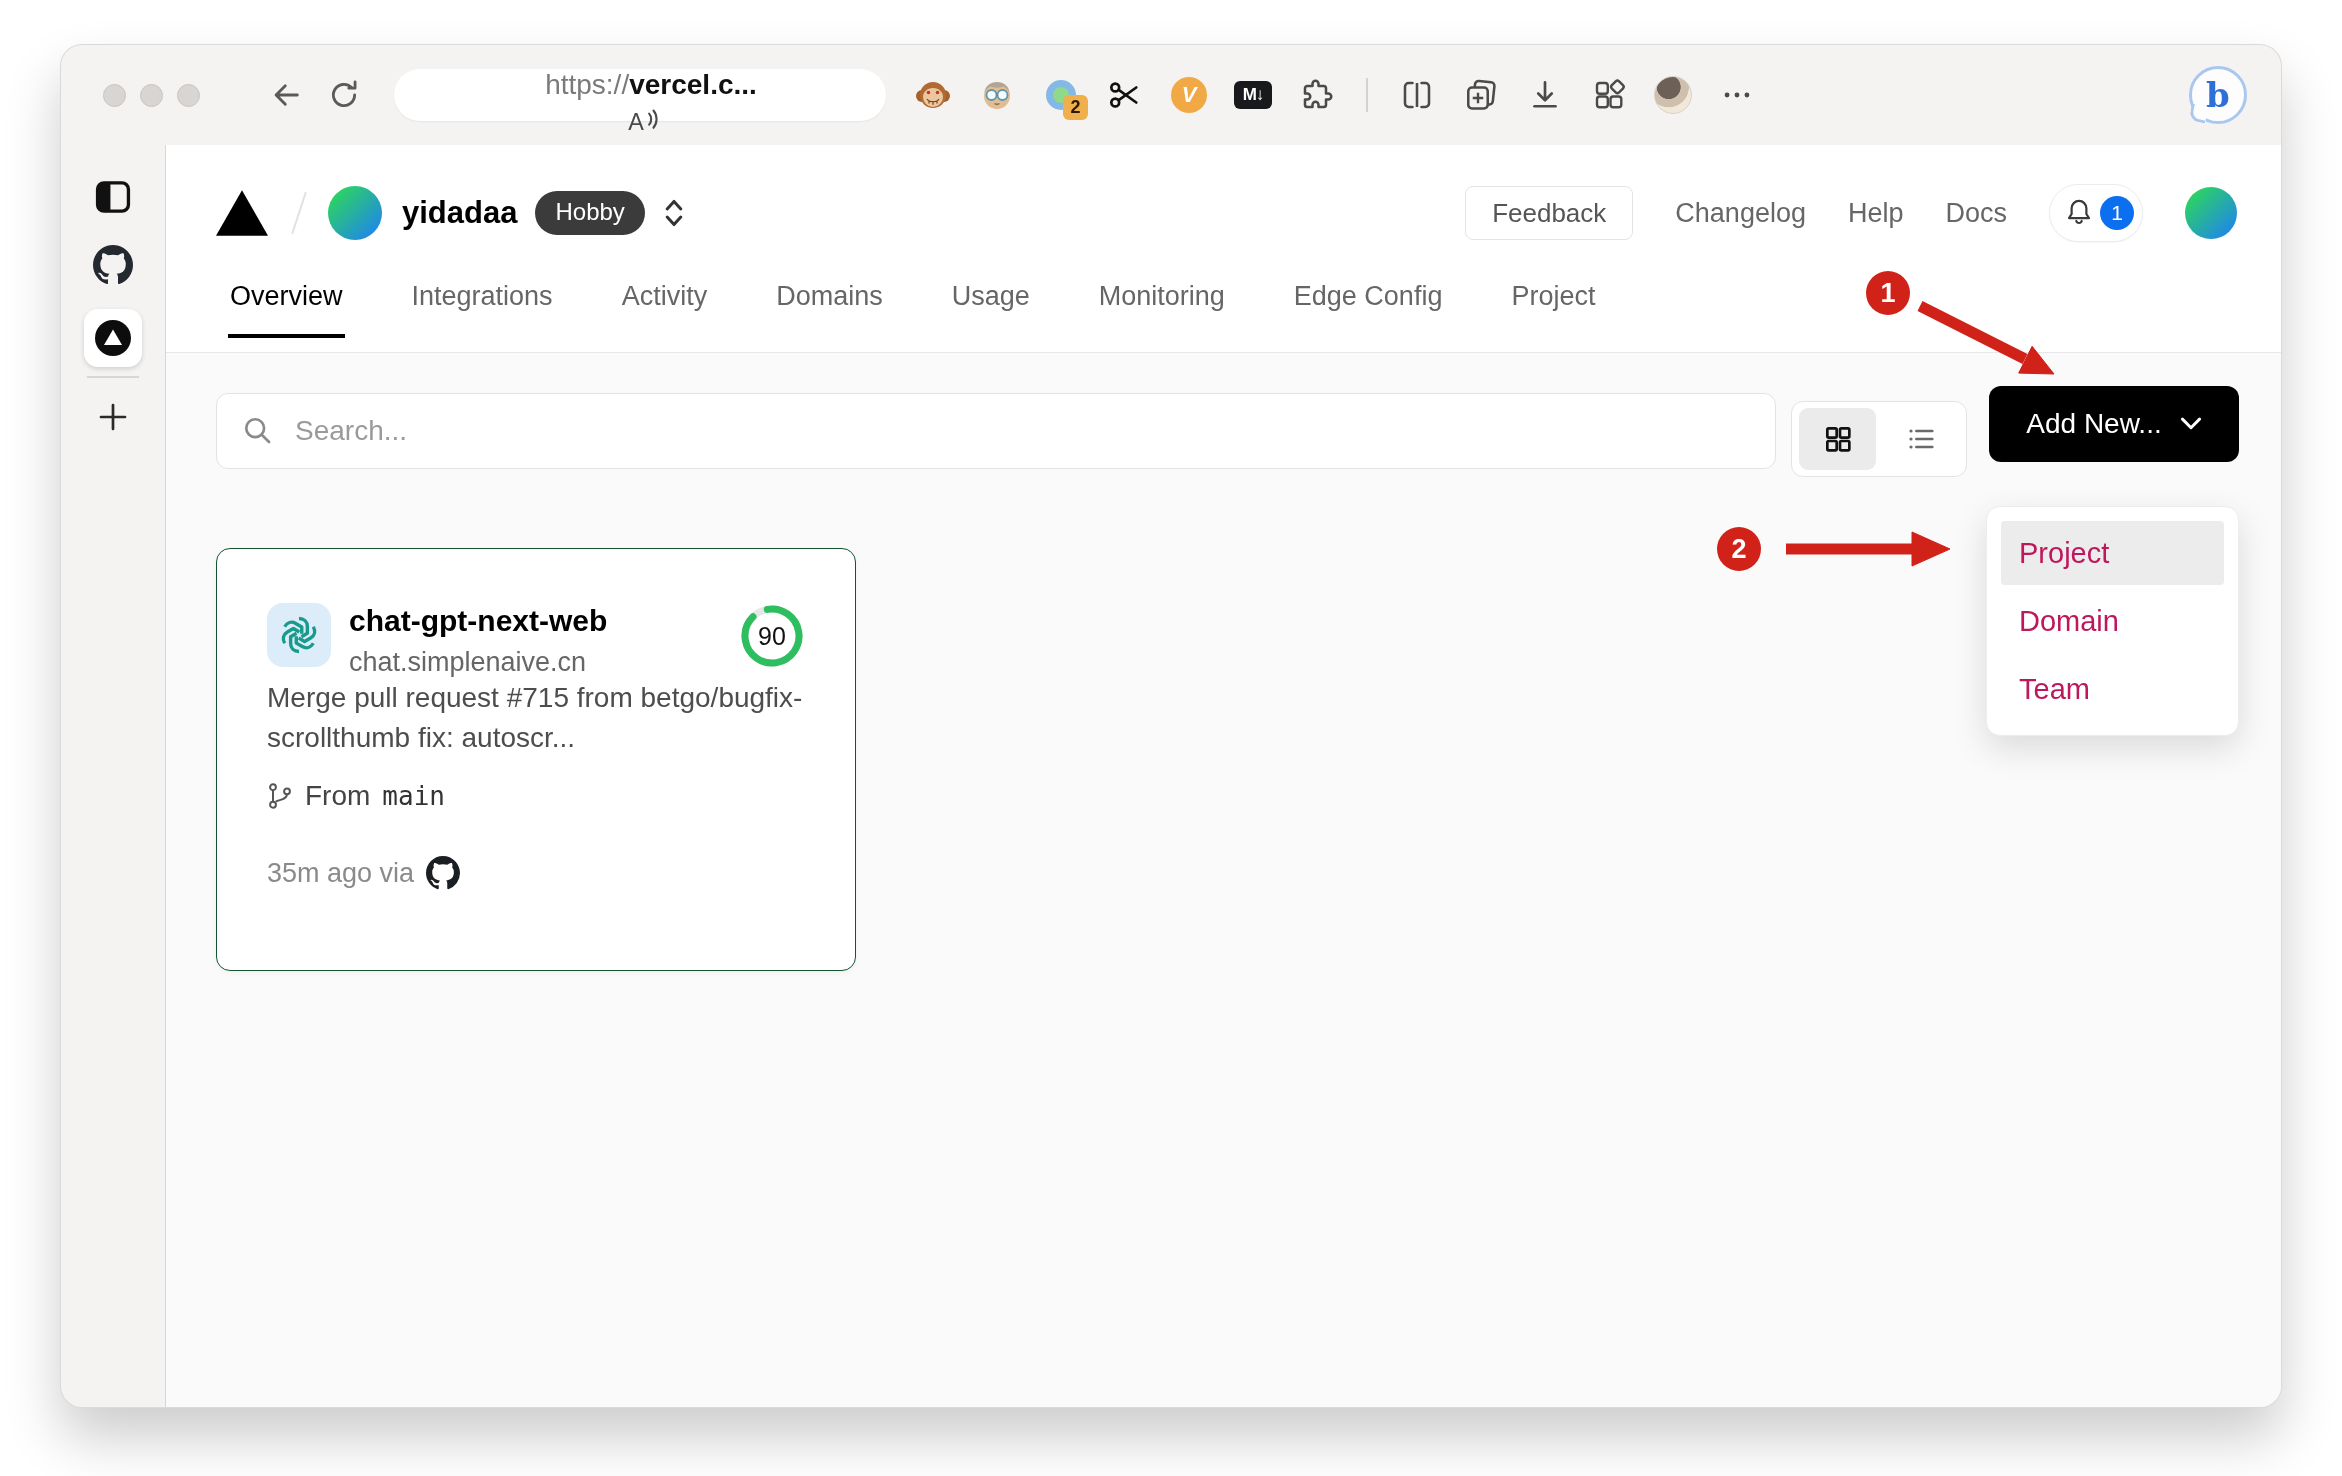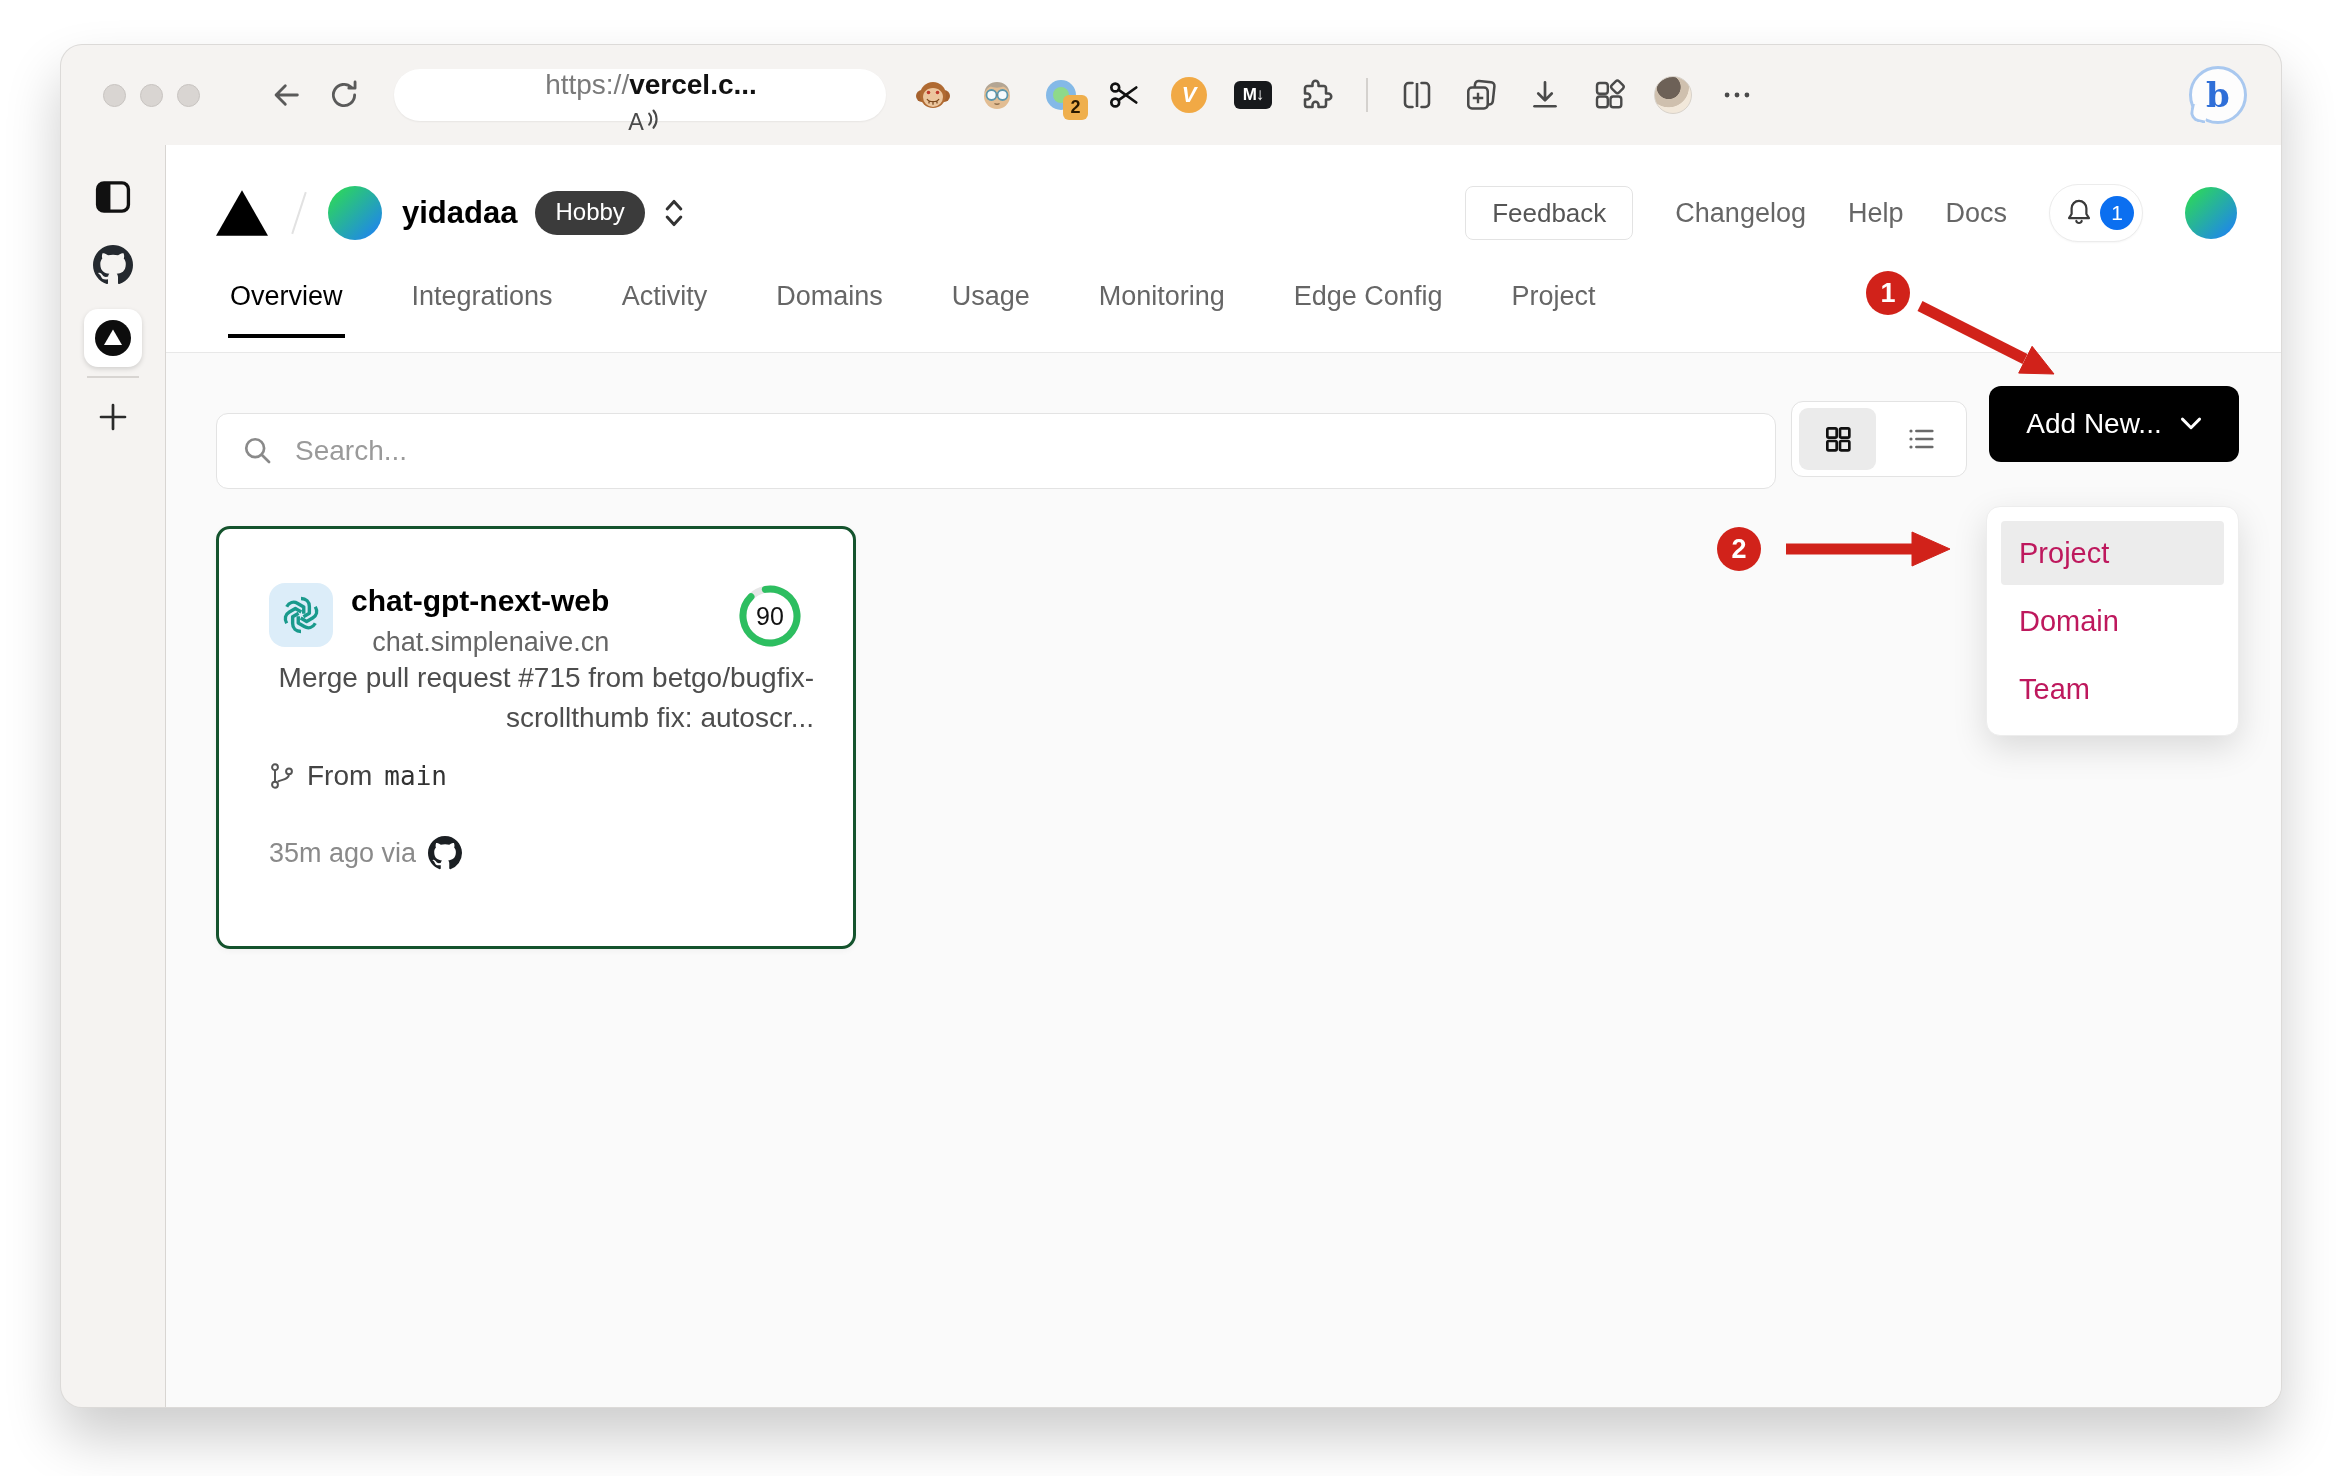--- a/index.html
+++ b/index.html
@@ -69,34 +69,34 @@
   .h-right { margin-left:auto; display:flex; align-items:center; gap:42px; }
   .feedback-btn { height:54px; padding:0 26px; border:1px solid #e3e3e3; border-radius:8px; background:#fff; color:#555; font-size:26px; display:flex; align-items:center; }
   .h-link { font-size:27px; color:#666; }
   .bell-pill { height:58px; padding:0 8px 0 14px; background:#fff; border:1px solid #ececec; border-radius:29px; display:flex; align-items:center; gap:6px; box-shadow:0 1px 2px rgba(0,0,0,.04); }
   .bell-badge { width:34px; height:34px; border-radius:50%; background:#0b6ff0; color:#fff; font-size:21px; display:flex; align-items:center; justify-content:center; }
   .tabs { display:flex; gap:65px; margin-top:16px;margin-left:12px; }
   .tab { font-size:27px; color:#666; padding:14px 2px 22px; }
   .tab.active { color:#000; border-bottom:4px solid #000; }
   
   .site-main { position:relative; flex:1; }
-  .search-box { position:absolute; left:50px; top:60px; width:1560px; height:76px; background:#fff; border:1px solid #e3e3e3; border-radius:12px; display:flex; align-items:center; padding:0 24px; }
+  .search-box { position:absolute; left:50px; top:40px; width:1560px; height:76px; background:#fff; border:1px solid #e3e3e3; border-radius:12px; display:flex; align-items:center; padding:0 24px; }
   .search-box input { border:none; outline:none; font-size:28px; color:#333; margin-left:20px; flex:1; background:transparent; font-family:"Liberation Sans", sans-serif; }
   .search-box input::placeholder { color:#9a9a9a; }
   .view-toggle { position:absolute; left:1625px; top:48px; width:176px; height:76px; background:#fff; border:1px solid #e3e3e3; border-radius:12px; display:flex; align-items:center; padding:0 7px; gap:6px; }
   .vt-seg { width:78px; height:62px; border-radius:9px; display:flex; align-items:center; justify-content:center; }
   .vt-seg.active { background:#ebebeb; }
   .addnew-btn { position:absolute; left:1823px; top:33px; width:250px; height:76px; background:#000; border-radius:12px; color:#fff; font-size:28px; display:flex; align-items:center; justify-content:center; gap:18px; }
   
   .dropdown { position:absolute; left:1820px; top:153px; width:253px; background:#fff; border:1px solid #ededed; border-radius:14px; box-shadow:0 12px 34px rgba(0,0,0,.13); padding:14px; z-index:30; }
   .dd-item { height:64px; display:flex; align-items:center; padding:16px 18px; font-size:29px; color:#be185d; border-radius:4px; margin-bottom:4px; }
   .dd-item:last-child { margin-bottom:0; }
   .dd-item.highlight { background:#ececec; }
   
-  .card { position:absolute; left:50px; top:173px; width:640px; height:423px; background:#fff; border:3px solid #14532d; border-radius:14px; box-shadow:0 2px 6px rgba(0,0,0,.04); padding:54px 50px 0;text-align:right; }
+  .card { position:absolute; left:50px; top:195px; width:640px; height:423px; background:#fff; border:1px solid #14532d; border-radius:14px; box-shadow:0 2px 6px rgba(0,0,0,.04); padding:54px 50px 0; }
   .card-top { display:flex; align-items:flex-start; }
   .proj-icon { width:64px; height:64px; border-radius:16px; background:#dcedf9; display:flex; align-items:center; justify-content:center; flex:0 0 auto; }
   .proj-meta { margin-left:18px; }
   .proj-name { font-size:30px; font-weight:bold; color:#000; line-height:36px; }
   .proj-domain { font-size:27px; color:#666; margin-top:8px; }
   .score-ring { margin-left:auto; position:relative; width:66px; height:66px; }
   .score-ring span { position:absolute; inset:0; display:flex; align-items:center; justify-content:center; font-size:25px; color:#111; }
   .commit { width:545px; font-size:28px; color:#4d4d4d; line-height:40px; }
   .branch-row { margin-top:22px; display:flex; align-items:center; gap:12px; font-size:28px; color:#444; }
   .branch-name { font-family:"DejaVu Sans Mono", monospace; font-size:26px; color:#333; }

